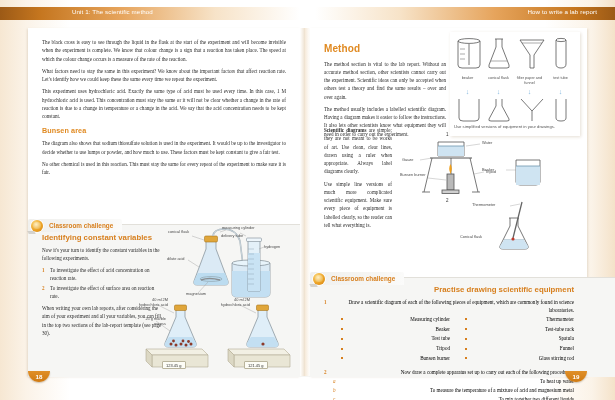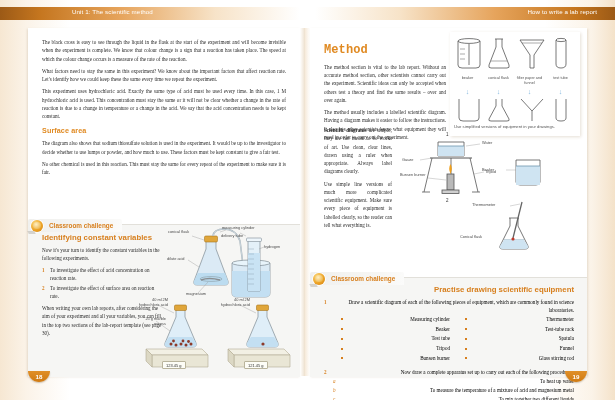--- a/index.html
+++ b/index.html
@@ -36,23 +36,23 @@
   .gutter{position:absolute;left:300px;top:28px;width:10px;height:348px;
     background:linear-gradient(to right,#ffffff,#efe3d2 45%,#f7ecdd 55%,#ffffff);}
   
   .col{position:absolute;font-size:5.1px;line-height:1.62;color:#2b2b2b;text-align:justify;}
   .col p{margin:0 0 4px 0;}
   .col p b{font-weight:bold;}
   h3.sec{
     font-family:"Liberation Sans", sans-serif;
     font-size:7.2px;color:#e08a22;margin:5px 0 2.5px 0;font-weight:bold;letter-spacing:.1px;
   }
-  h3.sec.method{font-size:12px;font-family:Liberation Mono, monospace;}
-  
-  .cc{position:absolute;background:#f6f6f4;border-top:1px solid #e2e0da;}
+  h3.sec.method{font-size:10px;}
+  
+  .cc{position:absolute;background:#f6f6f4;border-top:1px solid #e2e0da;padding-left:32px;}
   .cc .tabwrap{position:absolute;top:-11px;left:0;height:13px;}
   .cc .tab{
     position:relative;height:13px;padding:0 9px 0 21px;display:inline-flex;align-items:center;
     background:linear-gradient(to right,#f0f0ee 0%,#f6f6f4 70%, #fbfbfa 100%);
     font-family:"Liberation Sans", sans-serif;font-size:6.4px;font-weight:bold;color:#d77f1d;
     border-radius:2px 2px 0 0;white-space:nowrap;
   }
   .cc .tab:after{content:"";position:absolute;left:0;bottom:-2px;width:7px;height:3px;
     background:#b9b7af;transform:skewX(28deg);opacity:.55;}
   .badge{
@@ -115,21 +115,21 @@
     <div class="band"></div>
     <div class="txt">How to write a lab report</div>
   </div>
 
   <div class="page left">
 
     <div class="col" style="left:14px;top:10px;width:244px;">
       <p>The black cross is easy to see through the liquid in the flask at the start of the experiment and will become invisible when the experiment is complete. We know that colour change is a sign that a reaction has taken place. The speed at which the colour change occurs is a measure of the rate of the reaction.</p>
       <p>What factors need to stay the same in this experiment? We know about the important factors that affect reaction rate. Let's identify how we could keep these the same every time we repeat the experiment.</p>
       <p>This experiment uses hydrochloric acid. Exactly the same type of acid must be used every time. In this case, 1 M hydrochloric acid is used. This concentration must stay the same or it will not be clear whether a change in the rate of reaction is due to a change in temperature or a change in the acid. We say that the acid concentration needs to be kept constant.</p>
-      <h3 class="sec">Surface area</h3>
+      <h3 class="sec">Bunsen area</h3>
       <p>The diagram also shows that sodium thiosulfate solution is used in the experiment. It would be up to the investigator to decide whether to use lumps or powder, and how much to use. These factors must be kept constant to give a fair test.</p>
       <p>No other chemical is used in this reaction. This must stay the same for every repeat of the experiment to make sure it is fair.</p>
     </div>
 
     <div class="cc" style="left:0;top:196px;width:272px;height:152px;">
       <div class="tabwrap">
         <div class="tab">
           <span class="badge">
               <i></i>
             </span>

